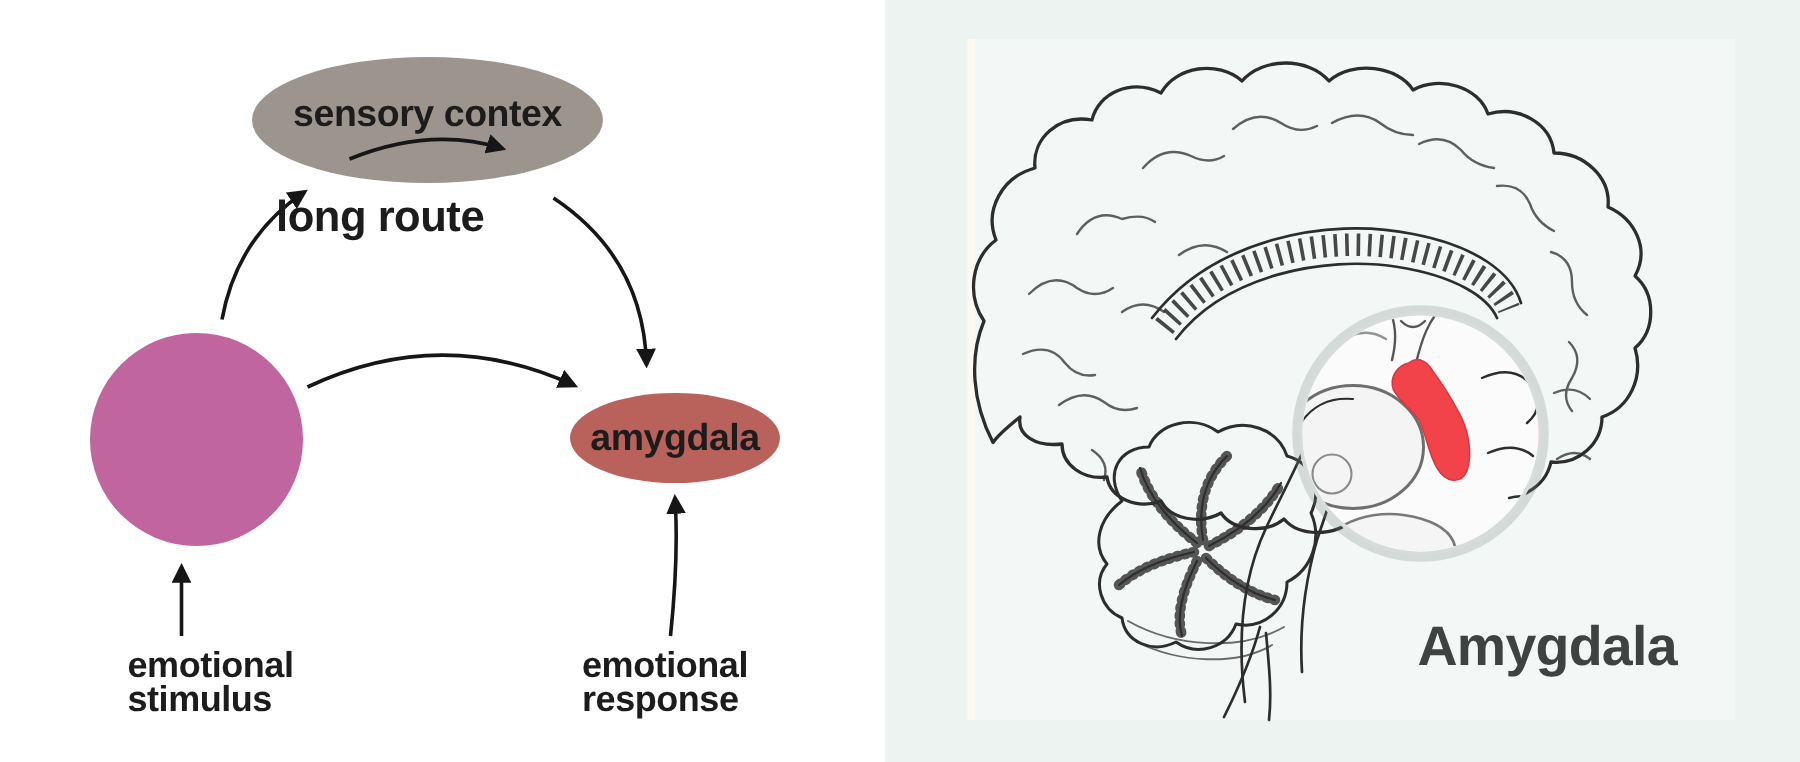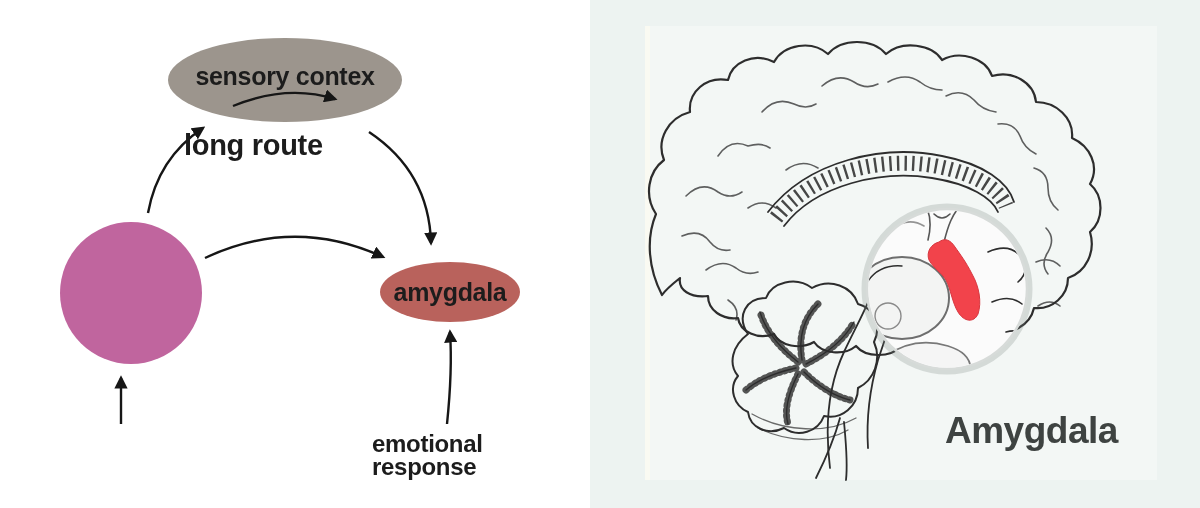--- a/index.html
+++ b/index.html
@@ -15,21 +15,21 @@
     position:absolute;font-weight:700;letter-spacing:-0.3px;
     color:#1c1c1c;line-height:25px;white-space:normal;
   }
   .node-lbl{display:flex;align-items:center;justify-content:center;text-align:center;}
   .lbl-cortex{left:168px;top:38px;width:234px;height:76px;font-size:25px;}
   .lbl-thalamus{left:60px;top:223px;width:142px;height:140px;font-size:24px;line-height:26px;}
   .lbl-amygdala{left:380px;top:262px;width:140px;height:60px;font-size:25px;}
   .lbl-long{left:184px;top:133px;width:200px;font-size:29px;}
   .lbl-short{left:185px;top:196px;width:200px;font-size:25px;text-align:center;}
   .lbl-stimulus{left:85px;top:432px;width:130px;font-size:24px;line-height:23px;text-align:left;}
-  .lbl-response{left:372px;top:432px;width:130px;font-size:24px;line-height:23px;text-align:left;}
+  .lbl-response{left:388px;top:432px;width:130px;font-size:24px;line-height:23px;text-align:left;}
   
   .right{position:absolute;left:590px;top:0;width:610px;height:508px;background:#edf3f1;}
   .right svg{position:absolute;left:0;top:0;width:610px;height:508px;}
   .caption{
     position:absolute;left:355px;top:410px;
     font-size:37px;font-weight:700;letter-spacing:-0.5px;color:#3e4341;
   }
   .sketch{stroke:#2d2d2d;fill:none;stroke-linecap:round;stroke-linejoin:round;}
 </style>
 </head>
@@ -54,20 +54,21 @@
       <path d="M148 213 Q158 158 203 128" stroke="#161616" stroke-width="2.4" fill="none" marker-end="url(#ah)"></path>
       <path d="M369 132 Q429 172 431 243" stroke="#161616" stroke-width="2.4" fill="none" marker-end="url(#ah)"></path>
       <path d="M205 258 Q294 216 383 257" stroke="#161616" stroke-width="2.4" fill="none" marker-end="url(#ah)"></path>
       <path d="M233 106 Q287 84 335 99" stroke="#161616" stroke-width="2.4" fill="none" marker-end="url(#ah)"></path>
     </svg>
 
     <div class="lbl node-lbl lbl-cortex" style="color: rgb(28, 28, 28);">sensory contex</div>
     <div class="lbl node-lbl lbl-amygdala" style="color: rgb(28, 28, 28);">amygdala</div>
 
     <div class="lbl lbl-long" style="color: rgb(28, 28, 28);">long route</div>
+    <div class="lbl lbl-stimulus" style="color: rgb(28, 28, 28);">emotional stimulus</div>
     <div class="lbl lbl-response" style="color: rgb(28, 28, 28);">emotional response</div>
   </section>
 
   <section class="right" style="background-color: rgb(237, 243, 241);">
     <svg viewBox="0 0 610 508">
 
       <rect x="55" y="26" width="512" height="454" fill="#f3f7f5"></rect>
       <rect x="55" y="26" width="5" height="454" fill="#fbfaf2" opacity="0.9"></rect>
 
       <path class="sketch" stroke-width="2.2" fill="#fcfcfc" d="

